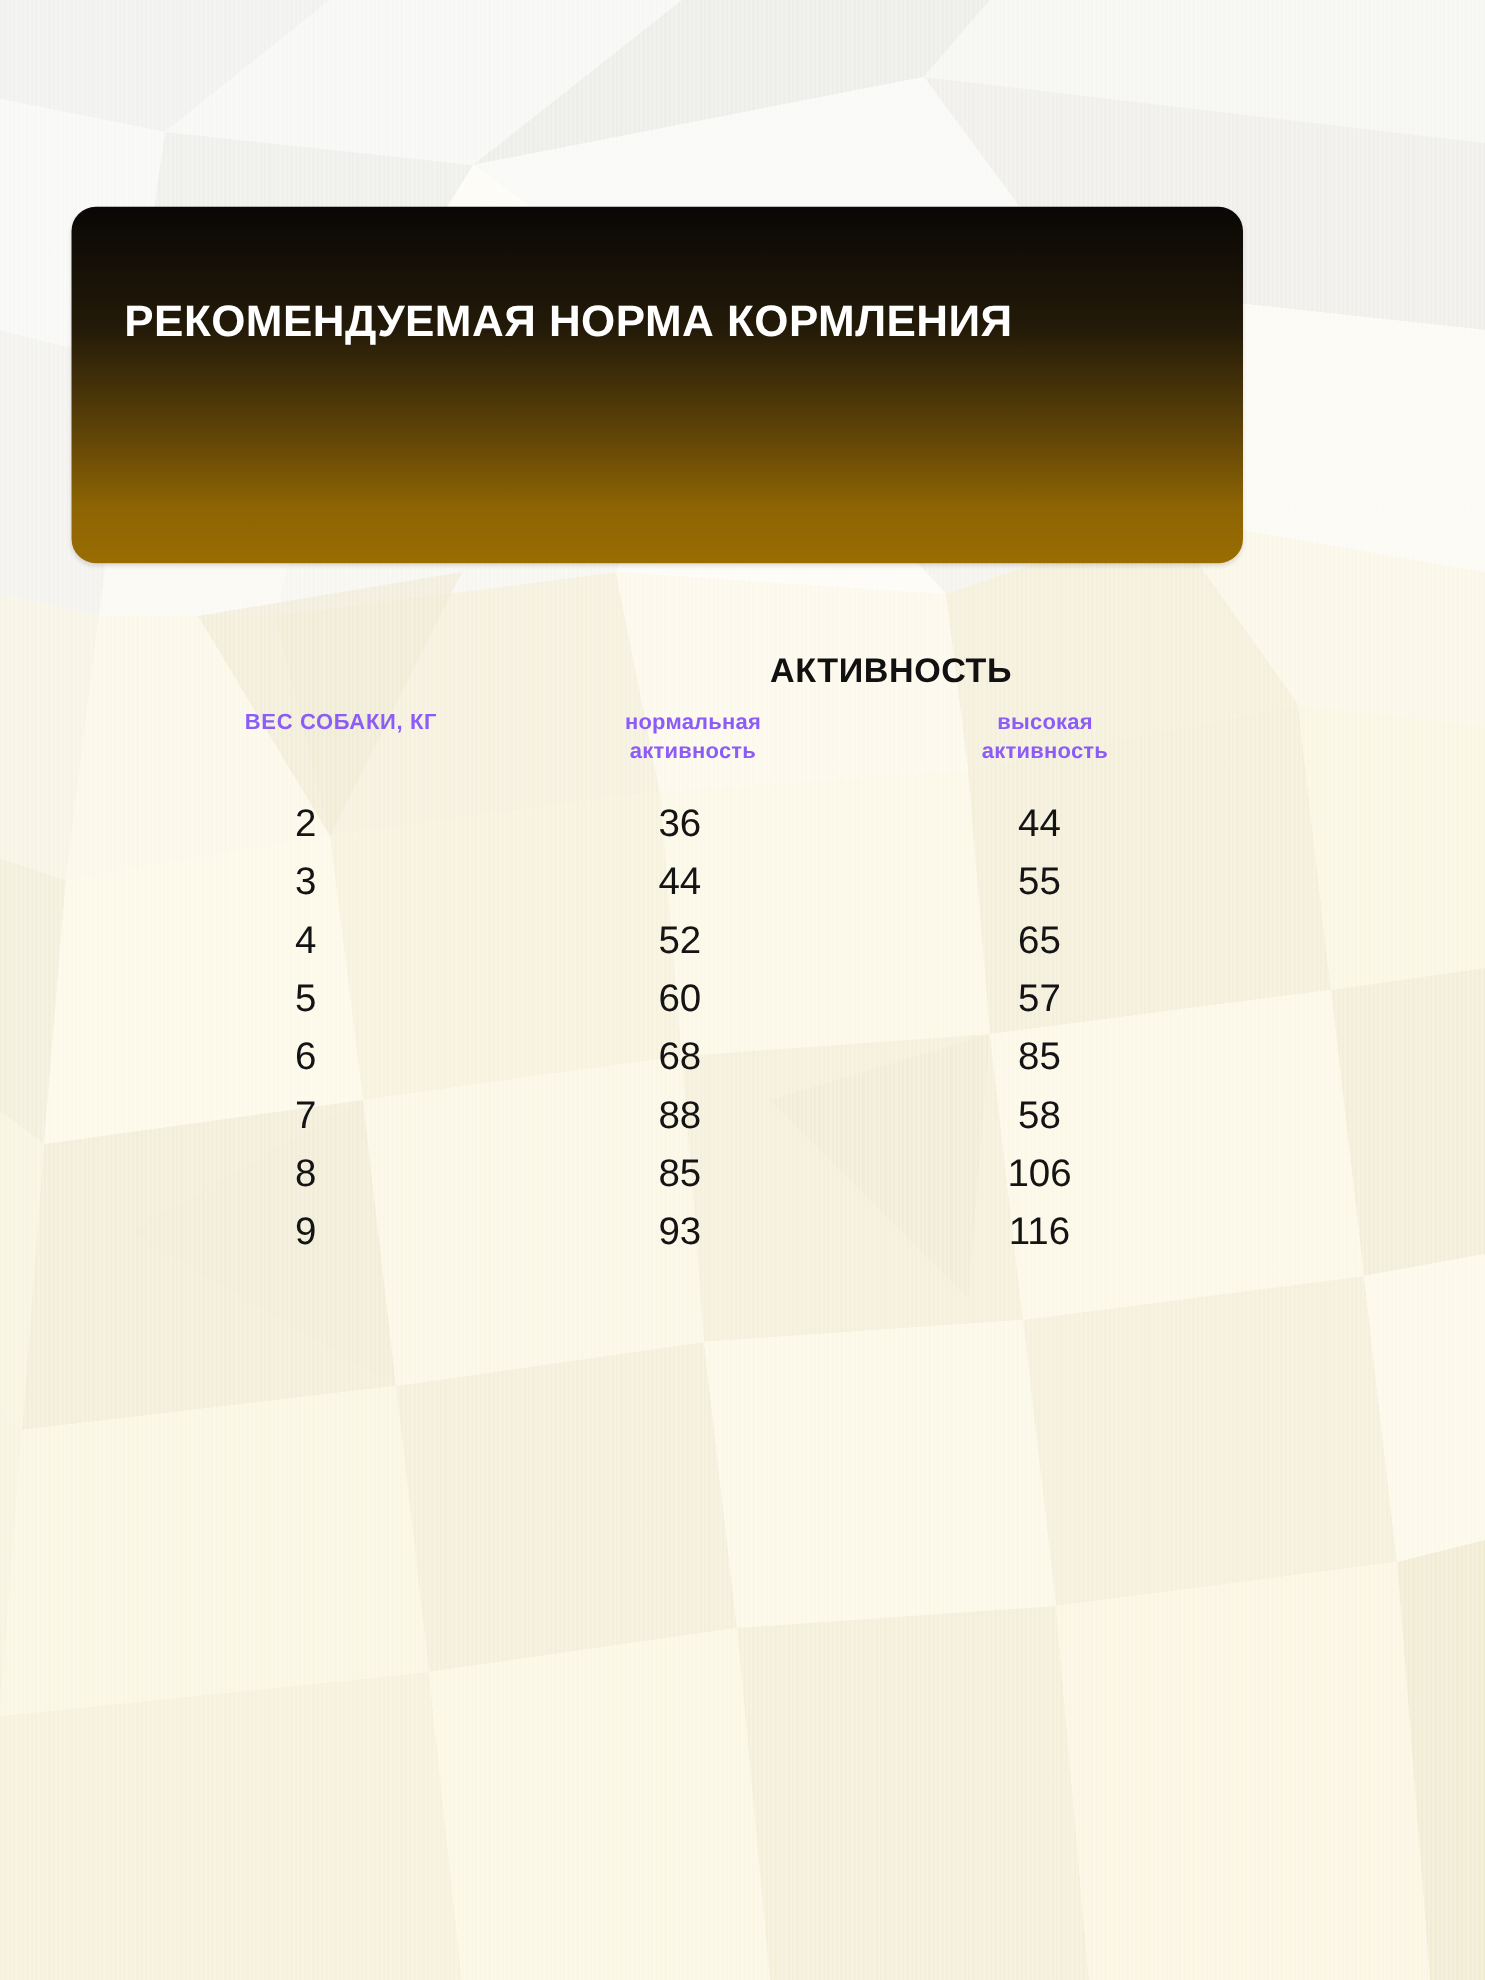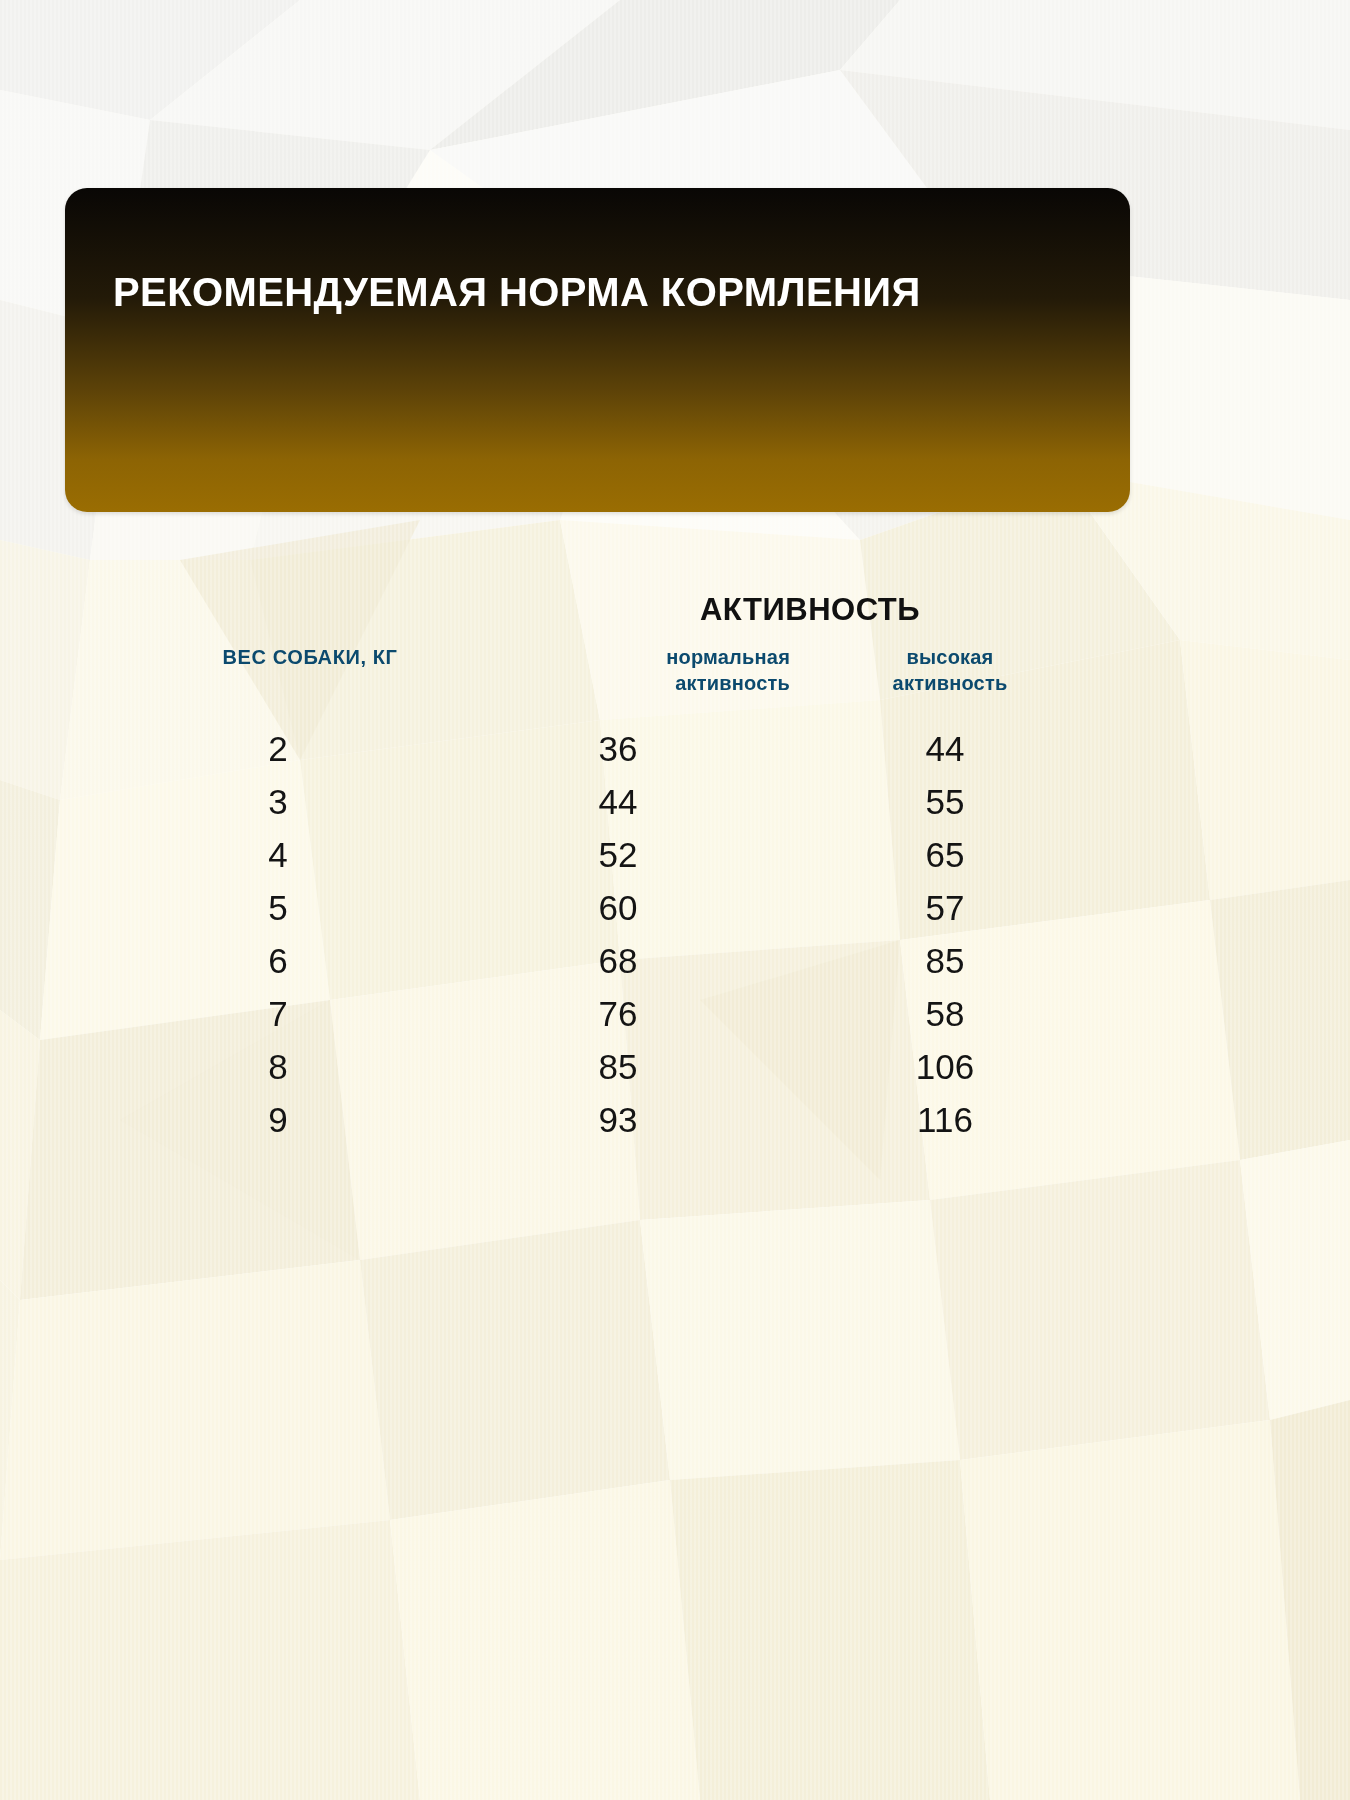--- a/index.html
+++ b/index.html
@@ -110,34 +110,34 @@
   table.norm {
     position: absolute;
     left: 0;
     top: 52px;
     width: 960px;
     border-collapse: collapse;
   }
   table.norm th {
     font-size: 20px;
     font-weight: bold;
-    color: #0c4a6e;
+    color: #8b5cf6;
     padding: 0 0 26px 0;
     vertical-align: top;
     line-height: 1.3;
     letter-spacing: 0.2px;
   }
   table.norm th.col-weight {
     width: 320px;
     text-align: center;
     letter-spacing: 0.6px;
   }
   table.norm th.col-normal {
     width: 320px;
-    text-align: right;
+    text-align: center;
   }
   table.norm th.col-high {
     width: 320px;
     text-align: center;
   }
   table.norm td {
     font-size: 35px;
     font-weight: normal;
     color: #141414;
     text-align: center;
@@ -253,21 +253,21 @@
           <td class="c-normal">60</td>
           <td class="c-high">57</td>
         </tr>
         <tr>
           <td class="c-weight">6</td>
           <td class="c-normal">68</td>
           <td class="c-high">85</td>
         </tr>
         <tr>
           <td class="c-weight">7</td>
-          <td class="c-normal">76</td>
+          <td class="c-normal">88</td>
           <td class="c-high">58</td>
         </tr>
         <tr>
           <td class="c-weight">8</td>
           <td class="c-normal">85</td>
           <td class="c-high">106</td>
         </tr>
         <tr>
           <td class="c-weight">9</td>
           <td class="c-normal">93</td>

